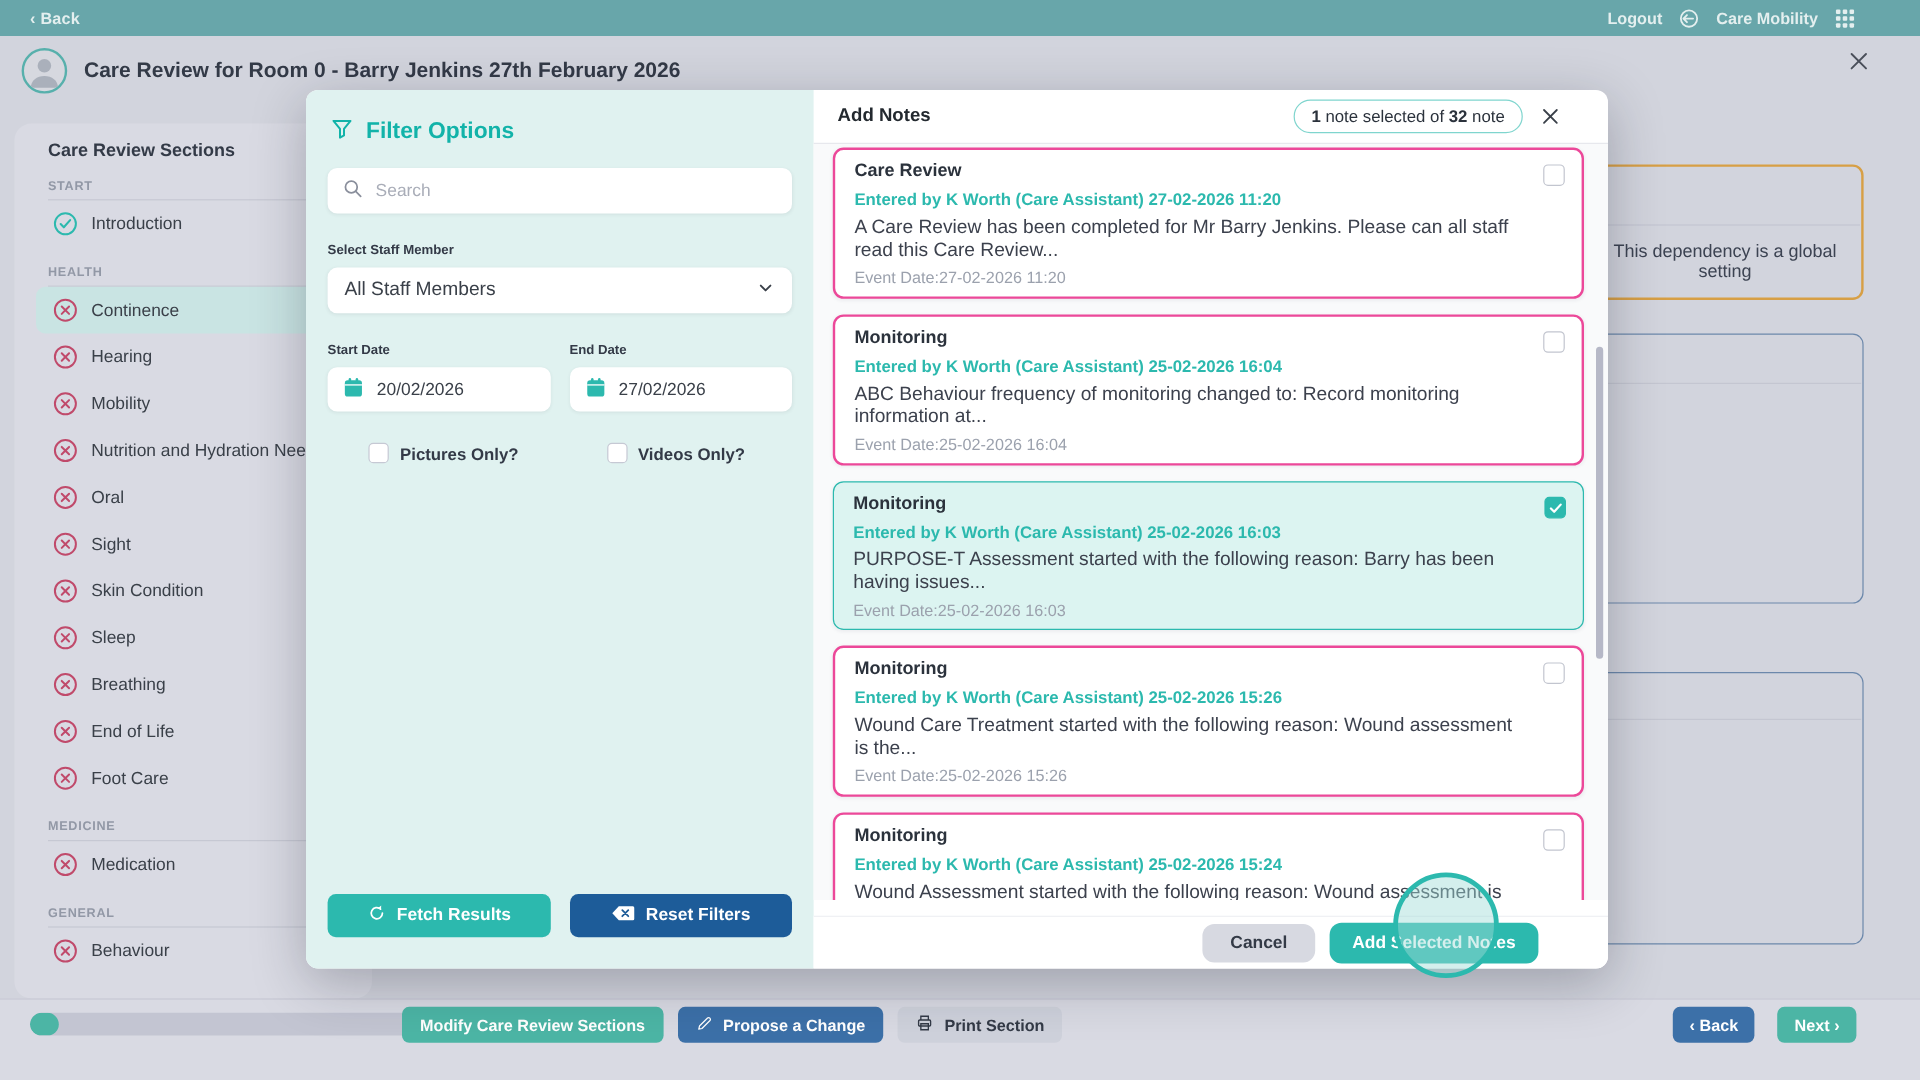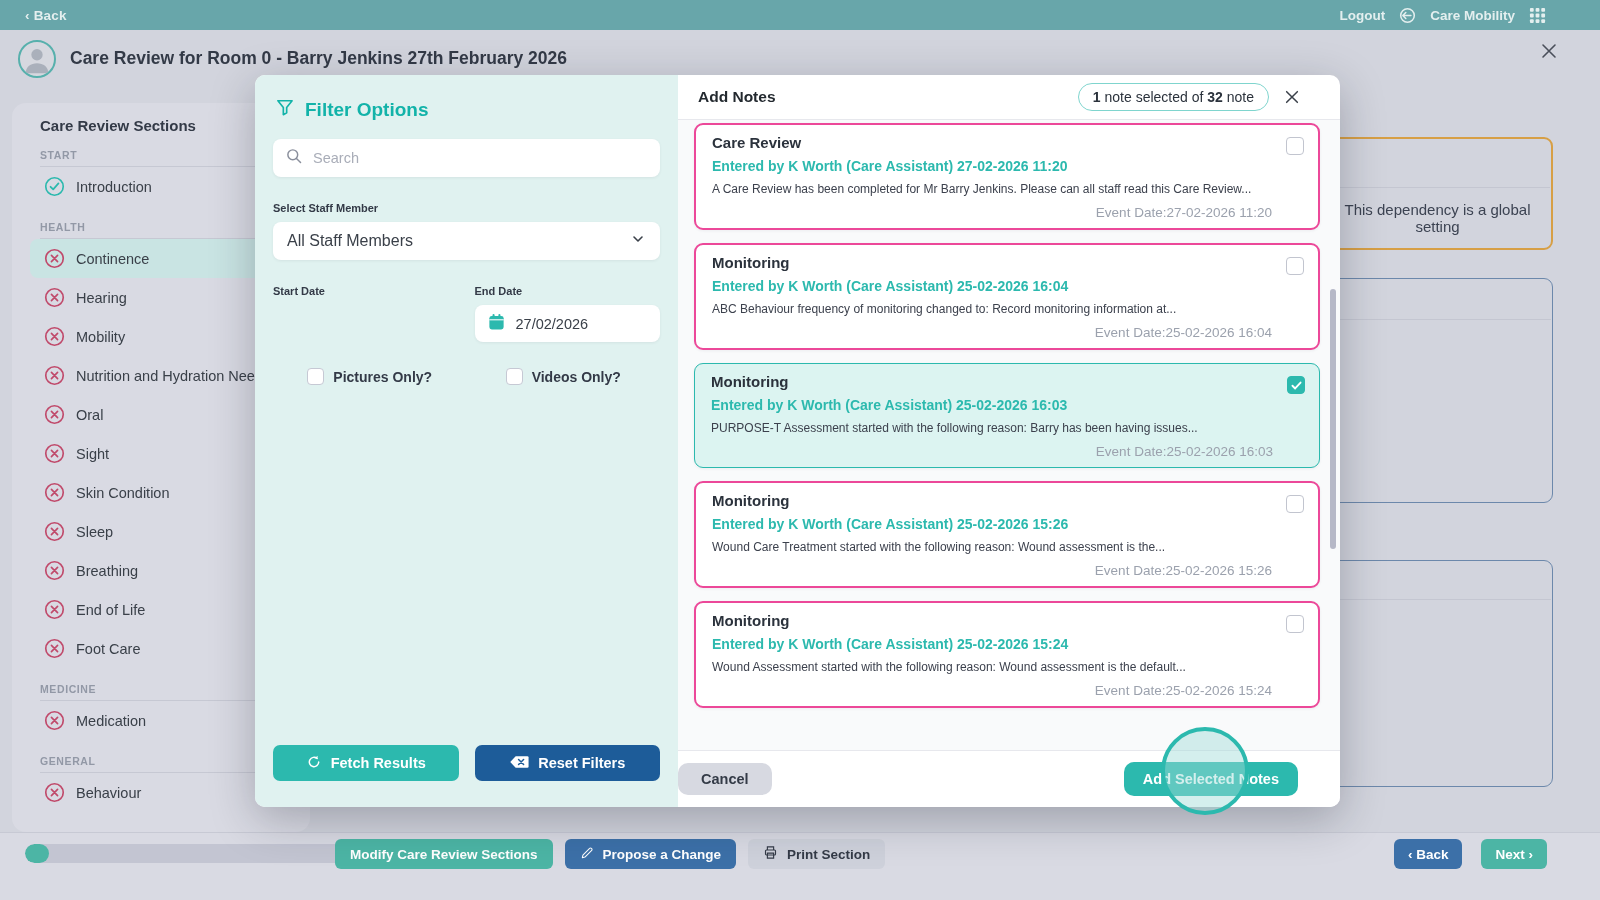--- a/index.html
+++ b/index.html
@@ -130,39 +130,39 @@
     overflow:hidden; padding:3px 20px 0 16px;
   }
   .note-card {
     position:relative; background:#fff; border:2px solid #ec4899; border-radius:9px;
     padding:9px 46px 8px 16px; margin-bottom:13px; box-shadow:0 1px 3px rgba(40,40,60,.06);
     cursor:pointer;
   }
   .note-card.selected { background:var(--sel-note); border:1.5px solid var(--teal); }
   .note-title { font-size:15px; font-weight:600; color:#2b323c; line-height:17px; }
   .note-meta { margin-top:7px; font-size:14px; font-weight:600; color:var(--teal); line-height:16px; }
-  .note-body { margin-top:6px; font-size:12px; color:#3c414d; line-height:19px; }
-  .note-event { margin-top:6px; font-size:13.5px; color:var(--text-grey); line-height:15px;text-align:right; }
+  .note-body { margin-top:6px; font-size:16px; color:#3c414d; line-height:19px; }
+  .note-event { margin-top:6px; font-size:13.5px; color:var(--text-grey); line-height:15px; }
   .note-cb {
     position:absolute; right:14px; top:12px; width:18px; height:18px;
     border:1.5px solid #c2c5cf; border-radius:4px; background:#fff; cursor:pointer;
     display:flex; align-items:center; justify-content:center;
   }
   .note-card.selected .note-cb { background:var(--teal); border-color:var(--teal); }
   .note-cb svg { display:none; }
   .note-card.selected .note-cb svg { display:block; }
   .notes-scrollbar {
     position:absolute; right:4px; top:214px; width:6px; height:260px;
     background:#b6b8c7; border-radius:3px; cursor:pointer;
   }
 
   .notes-footer {
-    position:absolute; left:0; right:0; bottom:0; height:57px; background:#fff;
+    position:absolute; left:0; right:0; bottom:0; height:44px; background:#fff;
     border-top:1px solid #e7e8ed; border-radius:0 0 10px 0;
-    display:flex; align-items:center; justify-content:space-between; gap:12px; padding-right:42px;
+    display:flex; align-items:center; justify-content:flex-end; gap:12px; padding-right:58px;
   }
   .btn-cancel { height:32px; padding:0 23px; background:#d7d9e1; color:#343b47; font-size:14.5px; border-radius:10px; }
   .btn-add { height:34px; padding:0 19px; background:var(--teal); color:#fff; font-size:14.5px; border-radius:10px; }
 
   .click-ring {
     position:absolute; left:906px; top:652px; width:88px; height:88px; border-radius:50%;
     border:4px solid var(--teal); background:rgba(160,220,214,.45); z-index:30; pointer-events:none;
   }
 
   
@@ -452,20 +452,31 @@
         <span>
           <svg width="16" height="16" viewBox="0 0 24 24">
               <path d="M6 9 L12 15 L18 9" fill="none" stroke="#3a4049" stroke-width="2.4" stroke-linecap="round" stroke-linejoin="round"></path>
             </svg>
         </span>
       </div>
 
       <div class="f-dates">
         <div class="col">
           <div class="f-label">Start Date</div>
+          <div class="date-input">
+            <span>
+              <svg width="19" height="19" viewBox="0 0 24 24">
+                  <rect x="3" y="5" width="18" height="17" rx="3" fill="#2cb9ae"></rect>
+                  <rect x="3" y="9" width="18" height="1.6" fill="#ffffff" opacity=".85"></rect>
+                  <rect x="7" y="2.5" width="2.6" height="5" rx="1.3" fill="#2cb9ae"></rect>
+                  <rect x="14.4" y="2.5" width="2.6" height="5" rx="1.3" fill="#2cb9ae"></rect>
+                </svg>
+            </span>
+            <input type="text" value="20/02/2026" style="">
+          </div>
         </div>
         <div class="col">
           <div class="f-label">End Date</div>
           <div class="date-input">
             <span>
               <svg width="19" height="19" viewBox="0 0 24 24">
                   <rect x="3" y="5" width="18" height="17" rx="3" fill="#2cb9ae"></rect>
                   <rect x="3" y="9" width="18" height="1.6" fill="#ffffff" opacity=".85"></rect>
                   <rect x="7" y="2.5" width="2.6" height="5" rx="1.3" fill="#2cb9ae"></rect>
                   <rect x="14.4" y="2.5" width="2.6" height="5" rx="1.3" fill="#2cb9ae"></rect>

